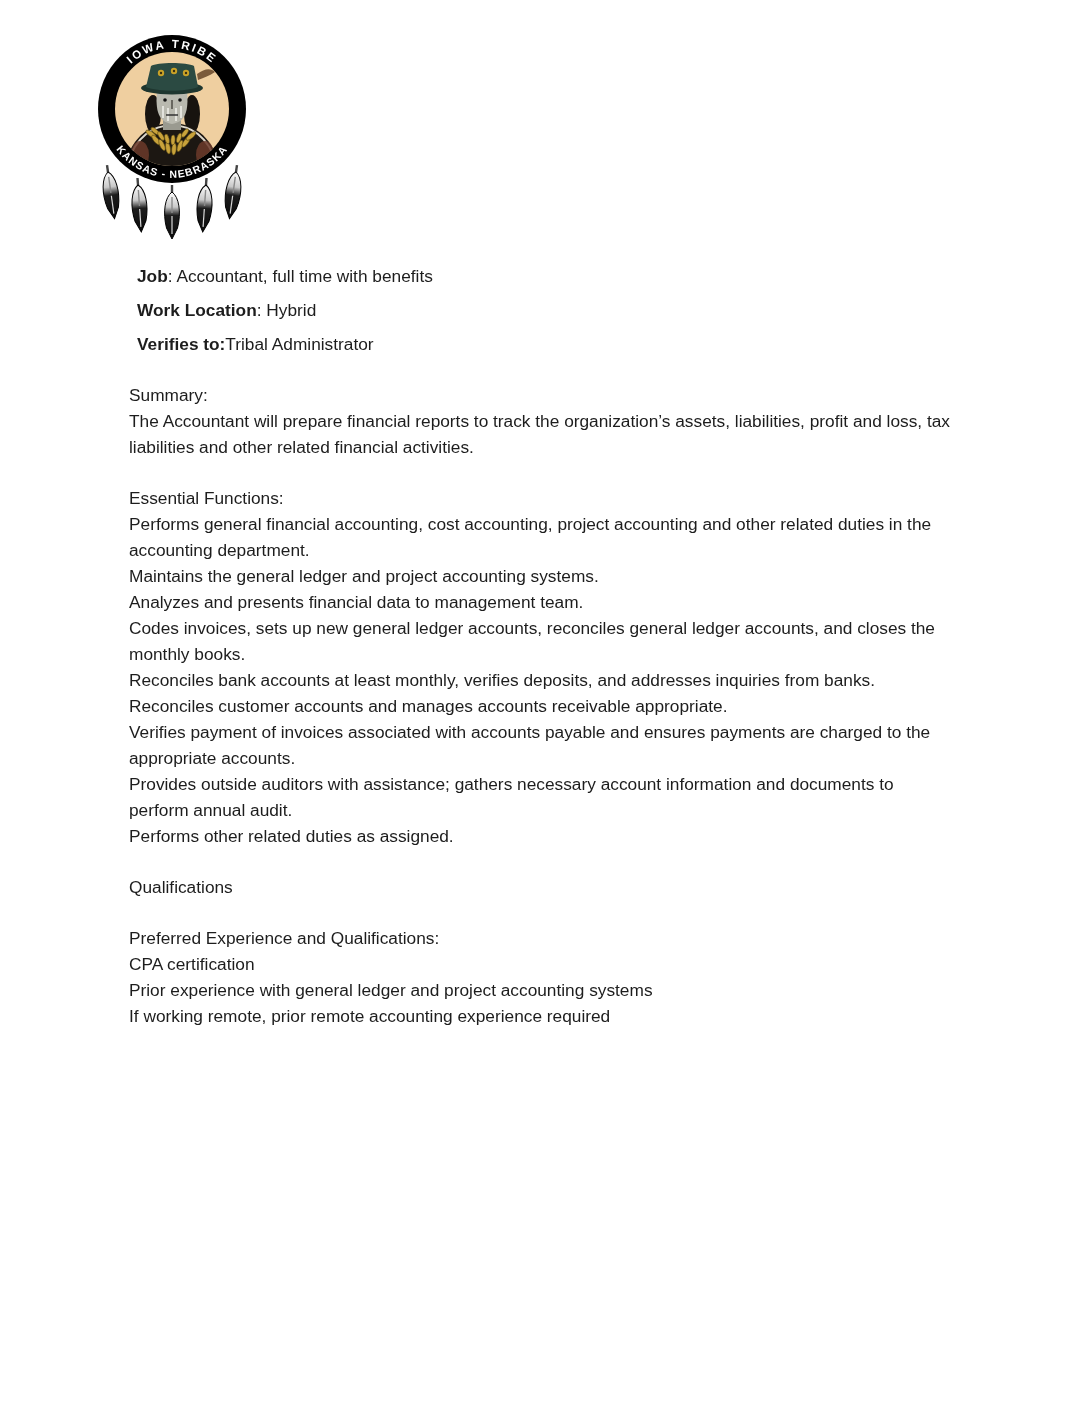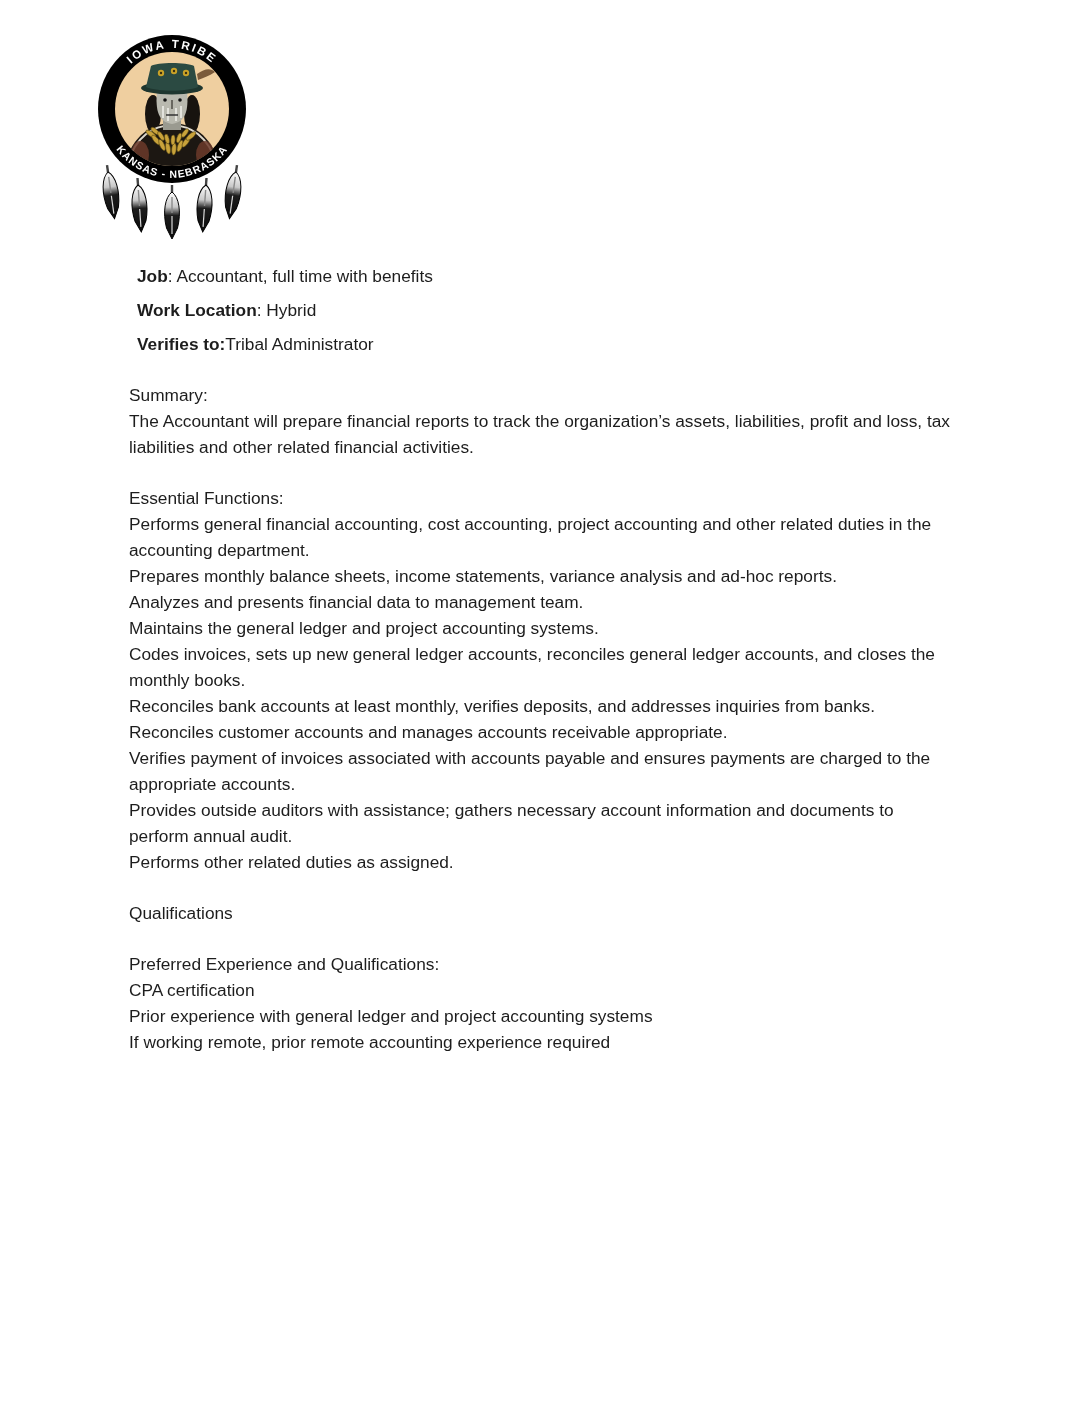--- a/index.html
+++ b/index.html
@@ -157,25 +157,24 @@
           <p>The Accountant will prepare financial reports to track the organization’s assets, liabilities, profit and loss, tax liabilities and other related financial activities.</p>
         </div>
     </div>
 
     <div class="section">
       <p class="section-heading">Essential Functions:</p>
       <div>
 
           <p>Performs general financial accounting, cost accounting, project accounting and other related duties in the accounting department.</p>
 
-          <p>Prepares monthly balance sheets, income statements, variance analysis and ad-hoc reports.</p>
+
+          <p>Maintains the general ledger and project accounting systems.</p>
 
           <p>Analyzes and presents financial data to management team.</p>
-
-          <p>Maintains the general ledger and project accounting systems.</p>
 
           <p>Codes invoices, sets up new general ledger accounts, reconciles general ledger accounts, and closes the monthly books.</p>
 
           <p>Reconciles bank accounts at least monthly, verifies deposits, and addresses inquiries from banks.</p>
 
           <p>Reconciles customer accounts and manages accounts receivable appropriate.</p>
 
           <p>Verifies payment of invoices associated with accounts payable and ensures payments are charged to the appropriate accounts.</p>
 
           <p>Provides outside auditors with assistance; gathers necessary account information and documents to perform annual audit.</p>

